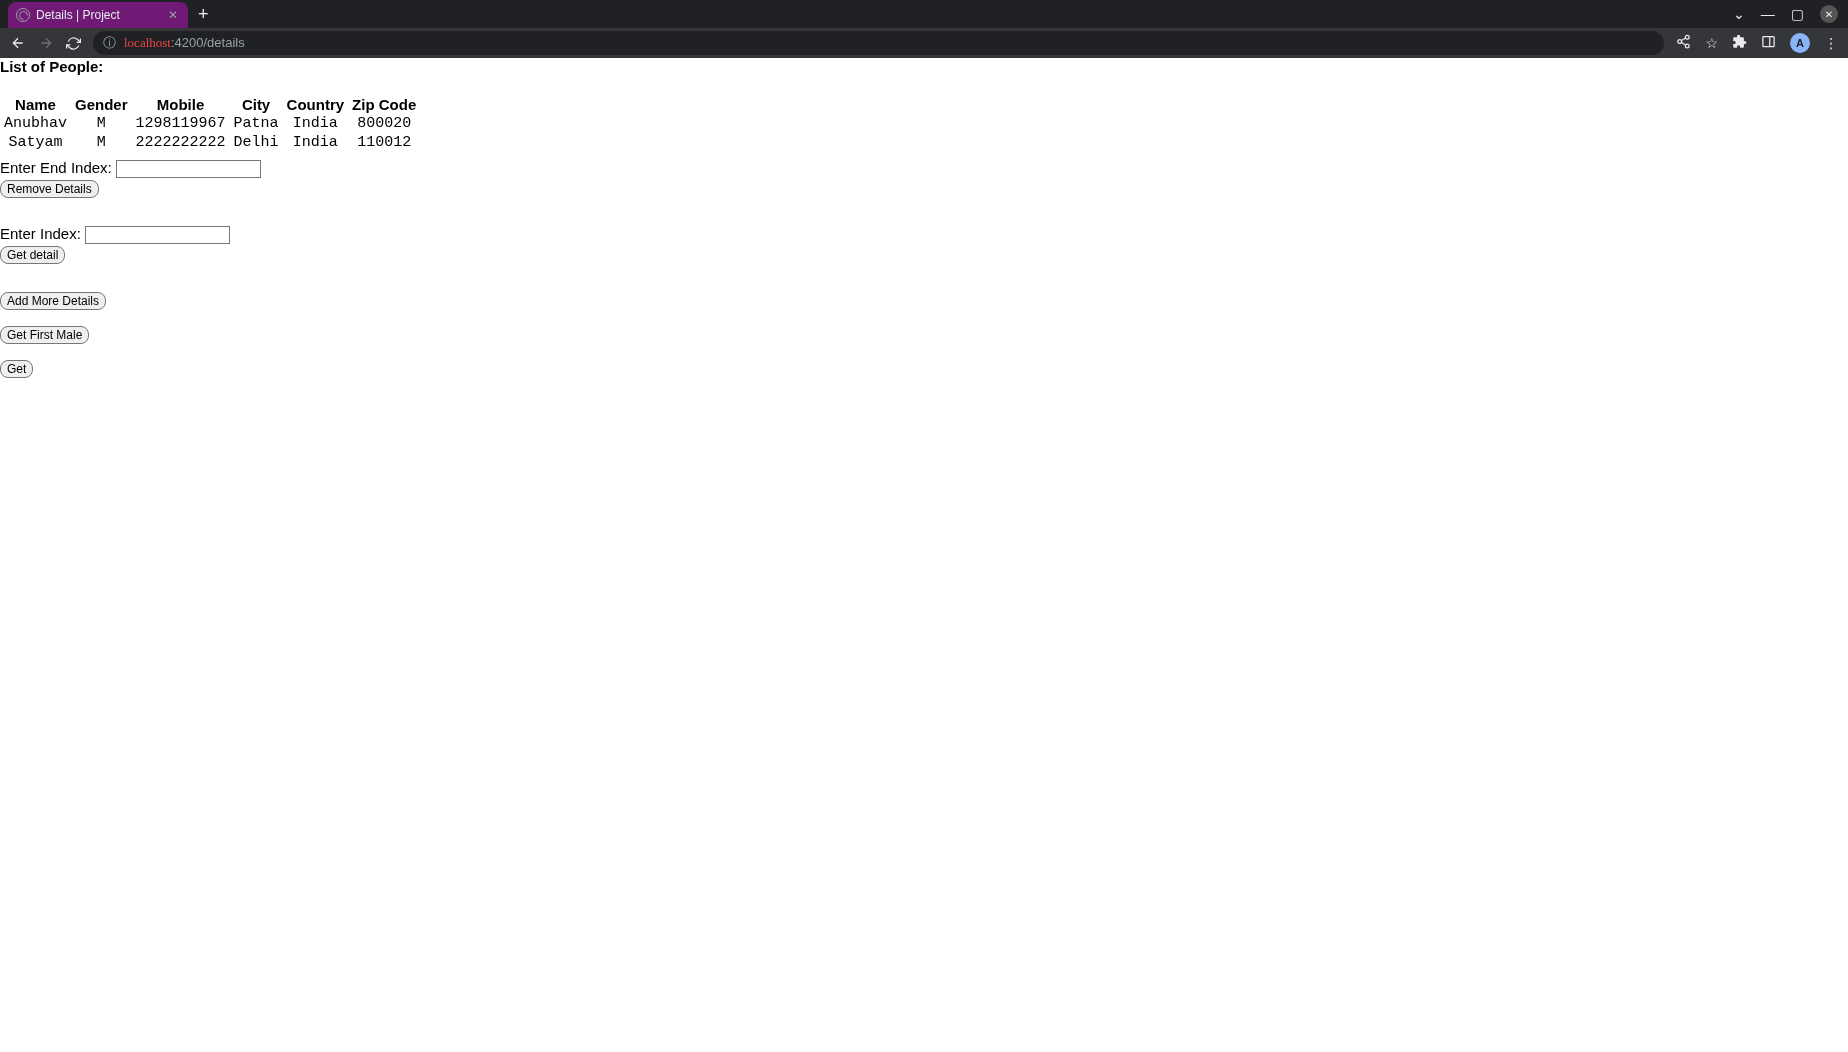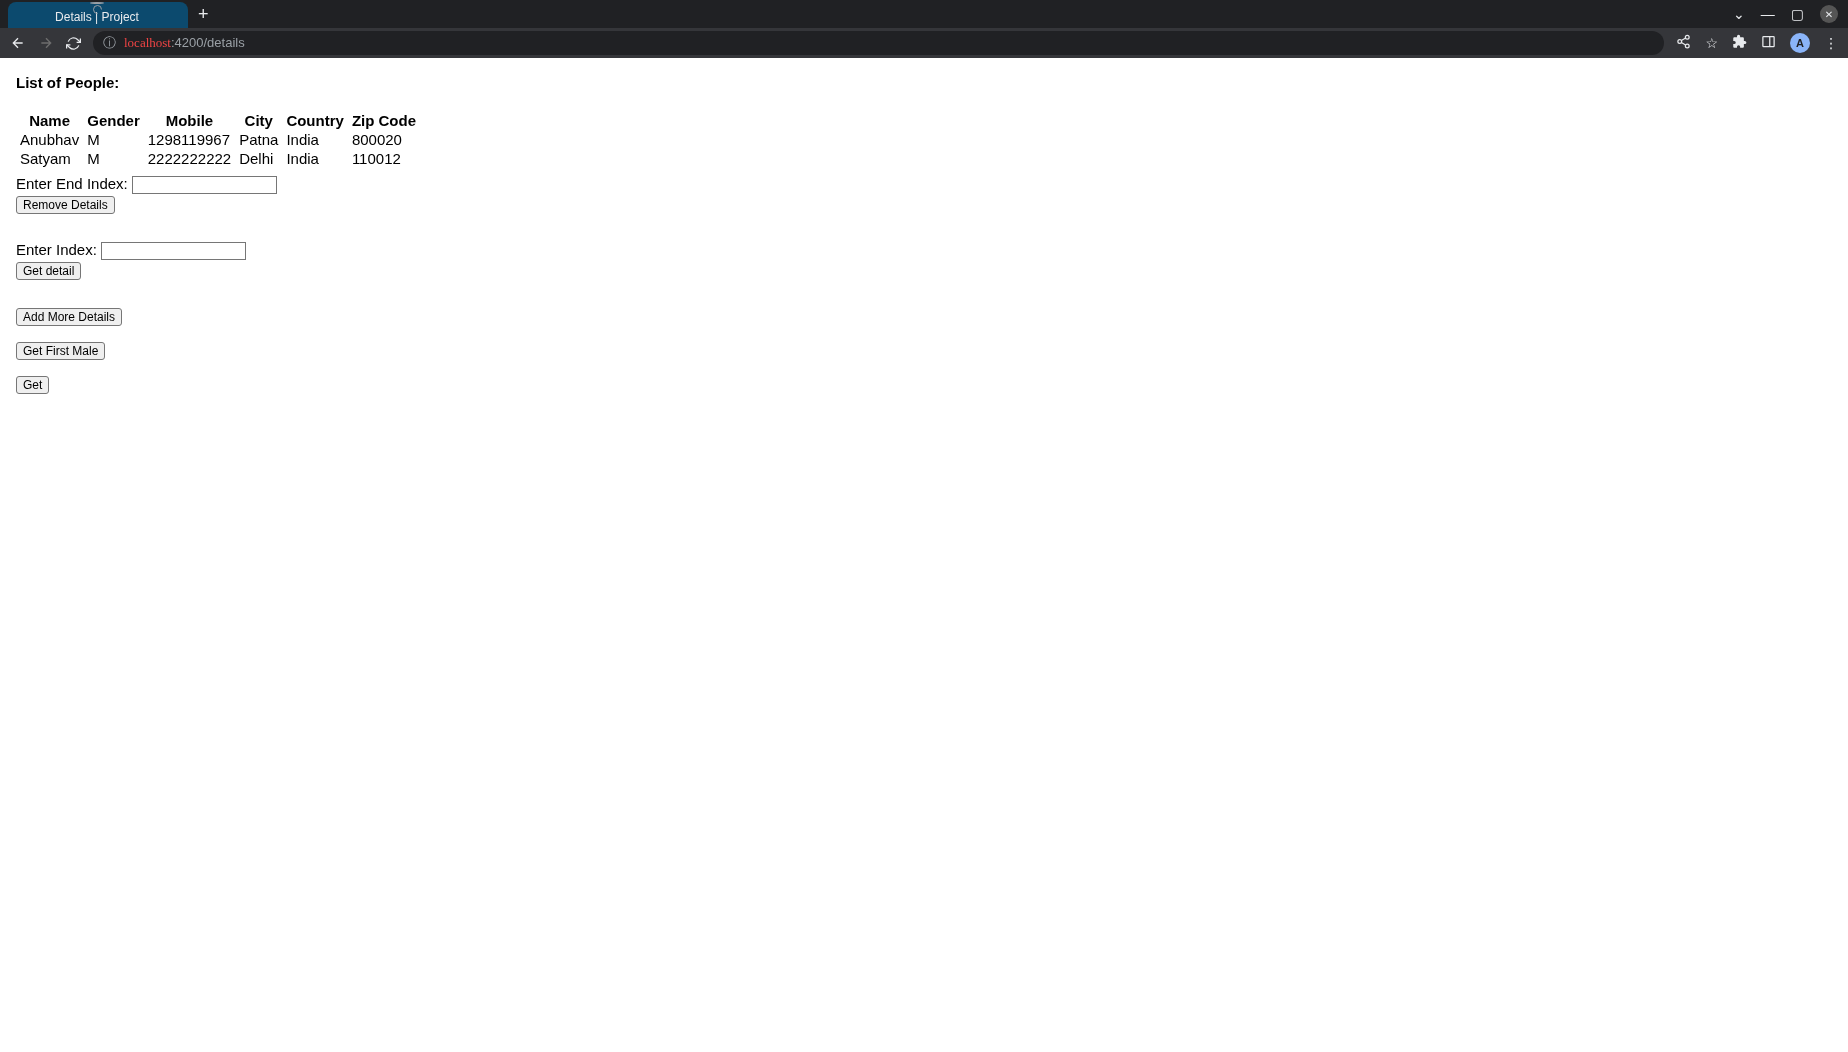--- a/index.html
+++ b/index.html
@@ -20,32 +20,31 @@
       flex-direction: column;
     }
     .tab-bar {
       height: 28px;
       display: flex;
       align-items: center;
       padding-left: 8px;
       background: #202124;
     }
     .tab {
-      background: #0c4a6e;
+      background: #701a75;
       color: #e8eaed;
       font-size: 12px;
       height: 26px;
       margin-top: 2px;
       border-radius: 8px 8px 0 0;
       display: flex;
       align-items: center;
       padding: 0 10px 0 8px;
       min-width: 180px;
       gap: 6px;
-      flex-direction: column;
     }
     .tab .favicon {
       width: 14px;
       height: 14px;
       border-radius: 50%;
       border: 1.5px solid #9aa0a6;
       display: inline-block;
       position: relative;
     }
     .tab .favicon::before {
@@ -137,60 +136,61 @@
       background: #8ab4f8;
       color: #202124;
       font-size: 11px;
       display: flex;
       align-items: center;
       justify-content: center;
       font-weight: bold;
     }
     
     .page-content {
-      padding: 16px;
+      padding: 0;
       font-size: 15px;
       color: #000;
     }
     .page-content h3 {
       font-weight: bold;
       font-size: 15px;
       margin-bottom: 20px;
     }
     table {
       border-collapse: collapse;
       margin-bottom: 6px;
     }
     th {
       text-align: center;
       font-weight: bold;
       padding: 1px 4px;
     }
     td {
-      text-align: left;
+      text-align: center;
       padding: 1px 4px;
+      font-family: Liberation Mono, monospace;
     }
     .form-row {
       margin: 0;
       line-height: 20px;
     }
     input[type="text"] {
       border: 1px solid #767676;
       font-size: 13px;
       padding: 1px 2px;
       height: 18px;
       width: 145px;
       background: #fff;
     }
     button.form-btn {
       font-size: 12px;
       padding: 1px 6px;
       background: #efefef;
       border: 1px solid #767676;
-      border-radius: 3px;
+      border-radius: 8px;
       cursor: pointer;
       margin-top: 2px;
     }
     .section-gap {
       margin-top: 26px;
     }
     .small-gap {
       margin-top: 14px;
     }
   </style>

